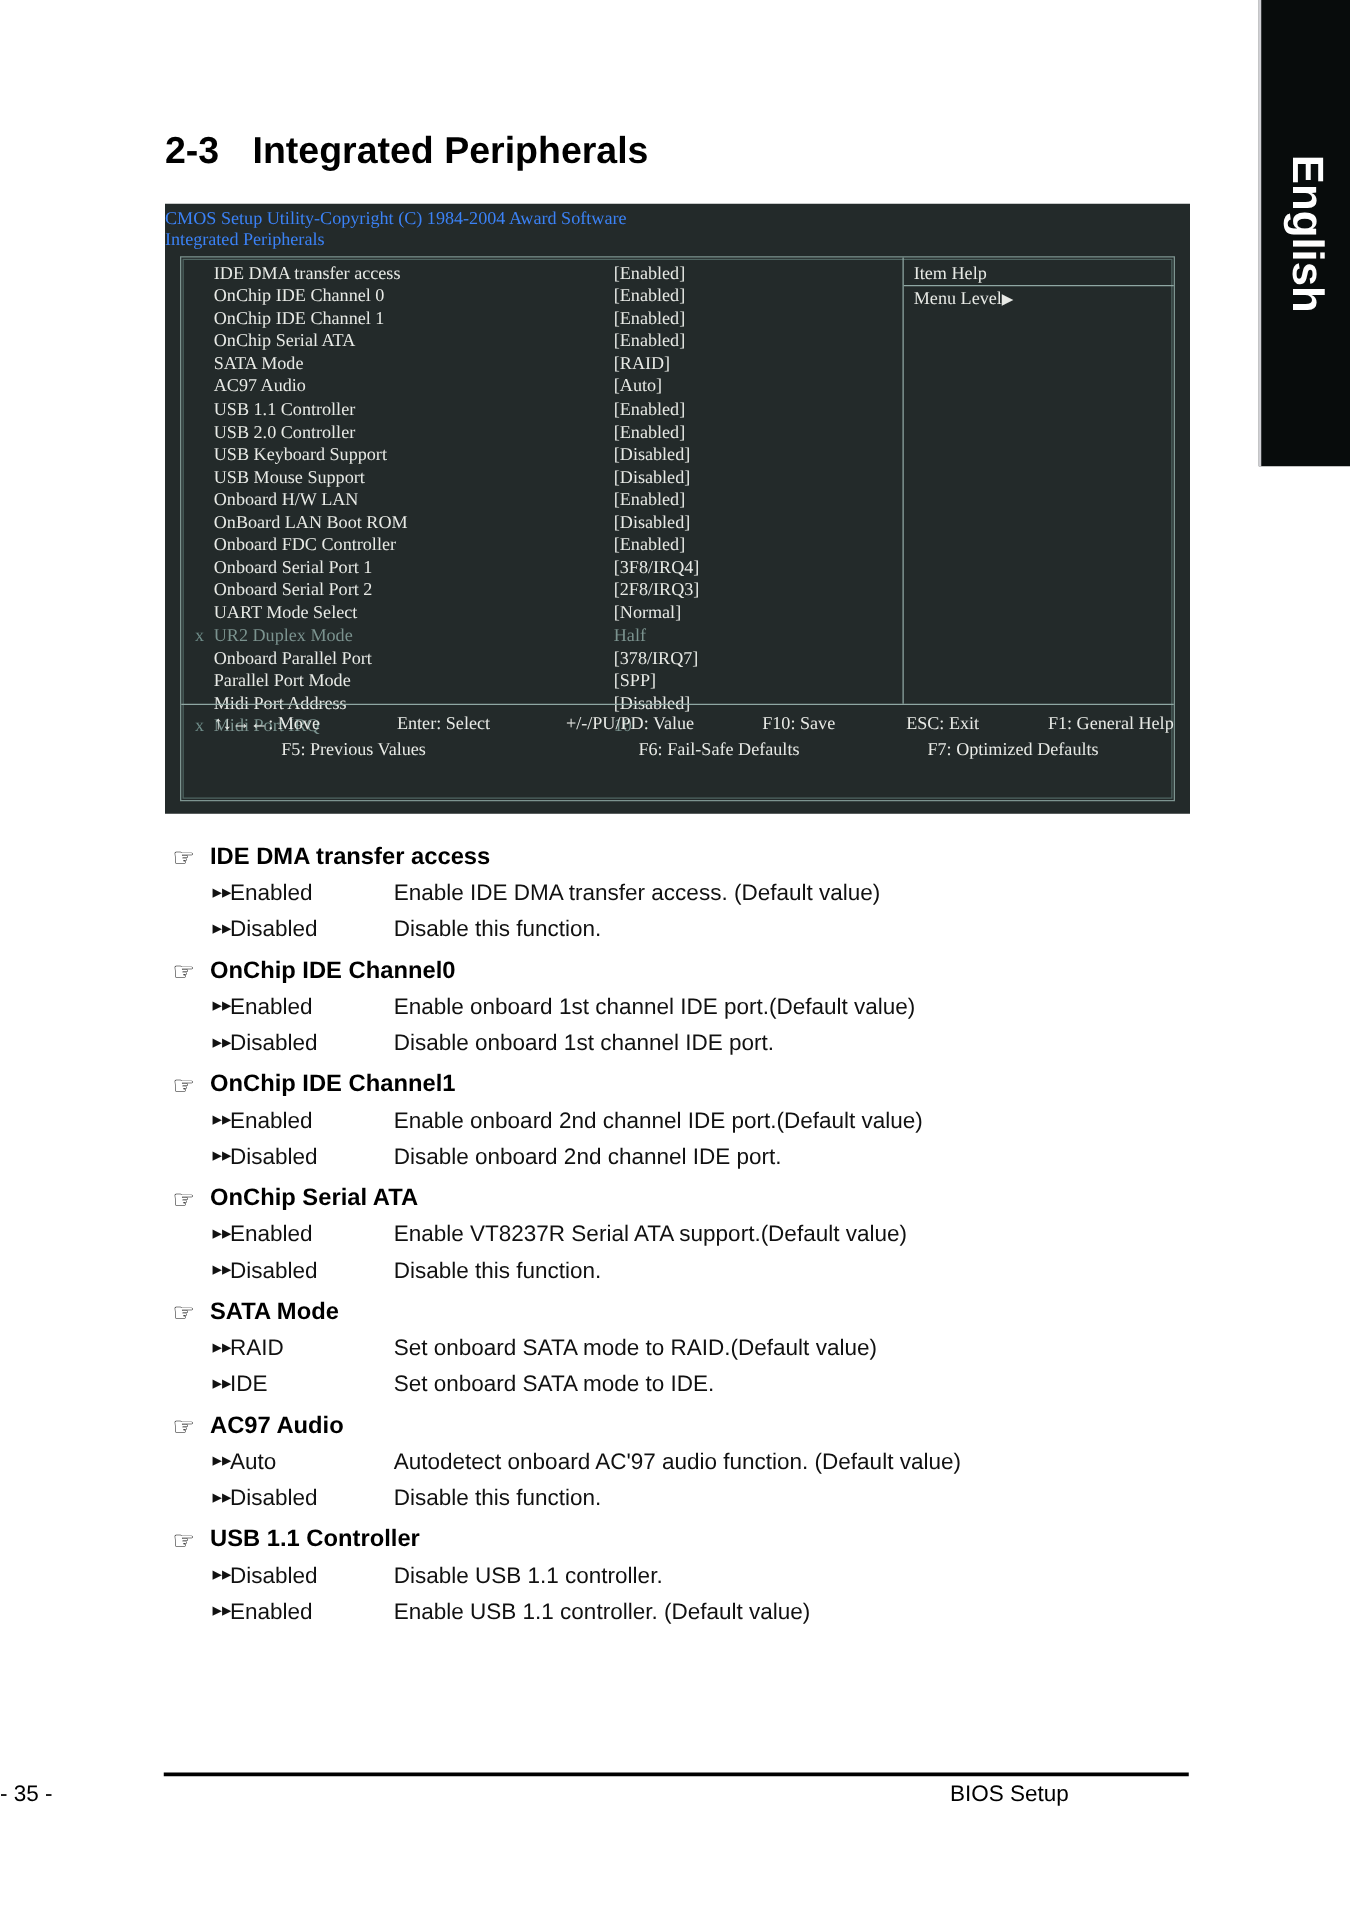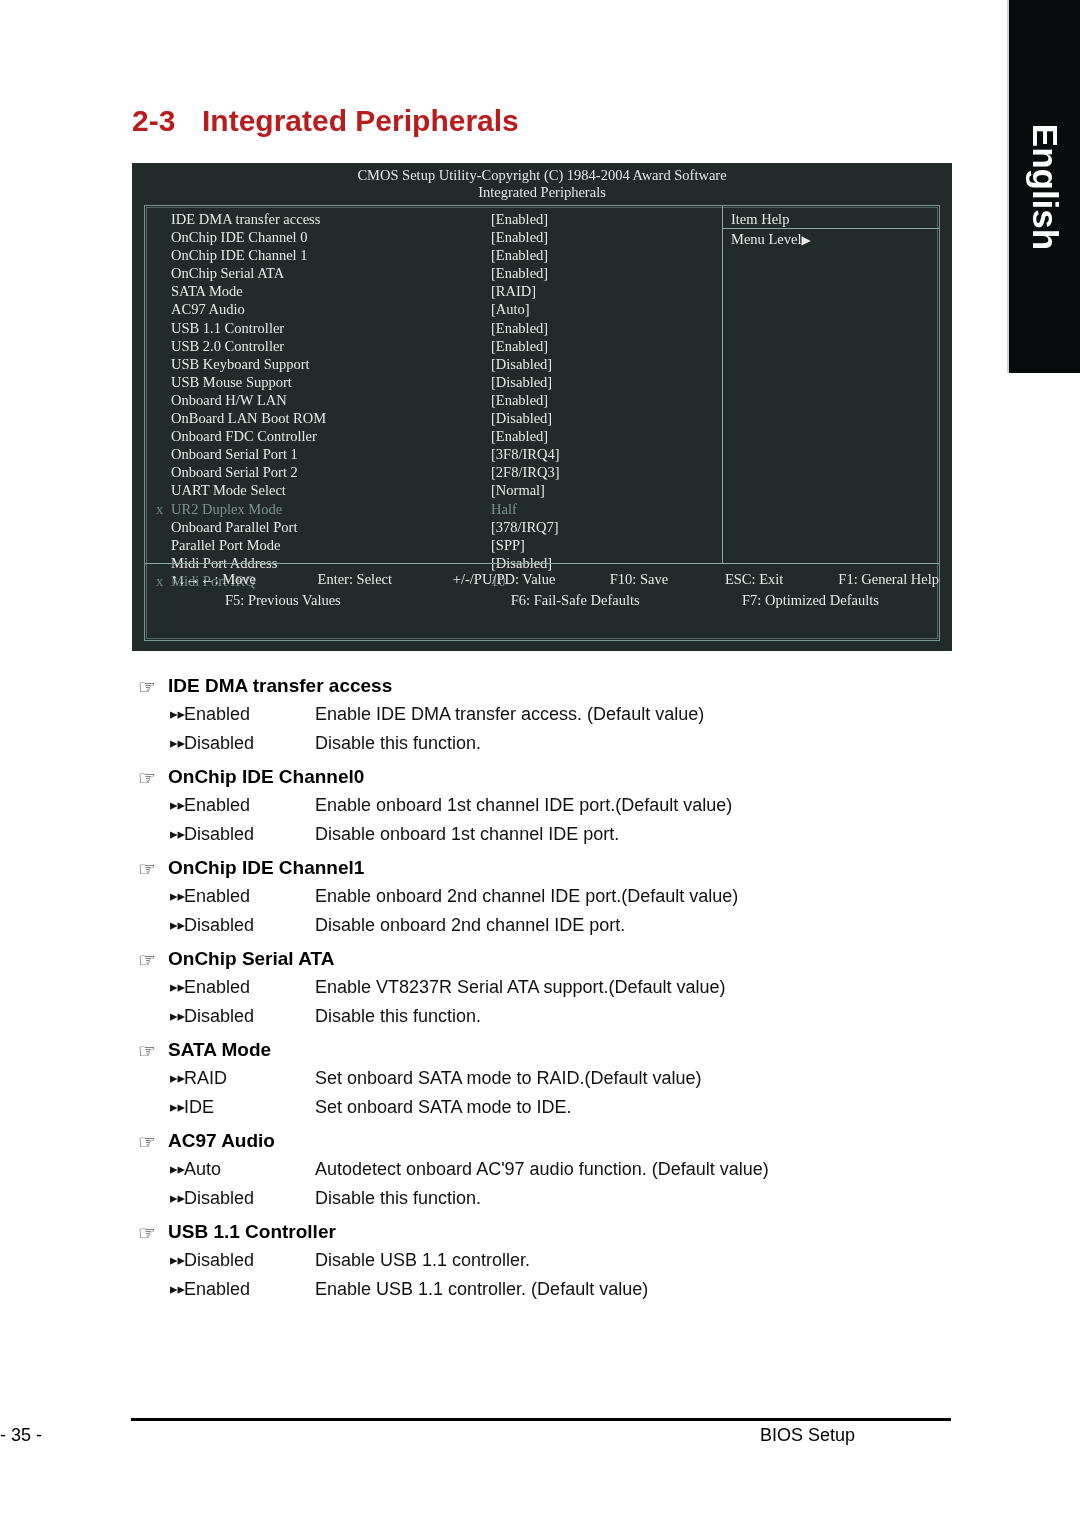--- a/index.html
+++ b/index.html
@@ -27,41 +27,41 @@
     font-size:35px;
     font-weight:bold;
     letter-spacing:0px;
     white-space:nowrap;
     font-family:"Liberation Sans", sans-serif;
   }
 
   
   .sec-head{
     position:absolute;left:132px;top:104px;
-    font-size:30px;font-weight:bold;color:#b91c1c;
+    font-size:30px;font-weight:bold;color:#000000;
     white-space:nowrap;
     font-family:"Liberation Sans", sans-serif;
   }
   .sec-head .num{display:inline-block;width:70px;}
 
   
   .bios{
     position:absolute;
     left:132px;top:163px;width:820px;height:488px;
     background:#232a2a;
     box-sizing:border-box;
     font-family:"Liberation Serif", serif;
     color:#e8eae6;
   }
   .bios-title{
-    text-align:center;
+    text-align:left;
     padding-top:4px;
     font-size:14.5px;
     line-height:17px;
-    color:#e5e5e5;
+    color:#3b82f6;
   }
   .bios-inner{
     position:absolute;
     left:12px;top:42px;right:12px;bottom:10px;
     border:1px solid #7d9490;
     box-shadow:inset 0 0 0 1px #232a2a, inset 0 0 0 2px #506663;
     box-sizing:border-box;
   }
   .bios-body{
     position:absolute;left:0;top:0;right:0;height:357px;

